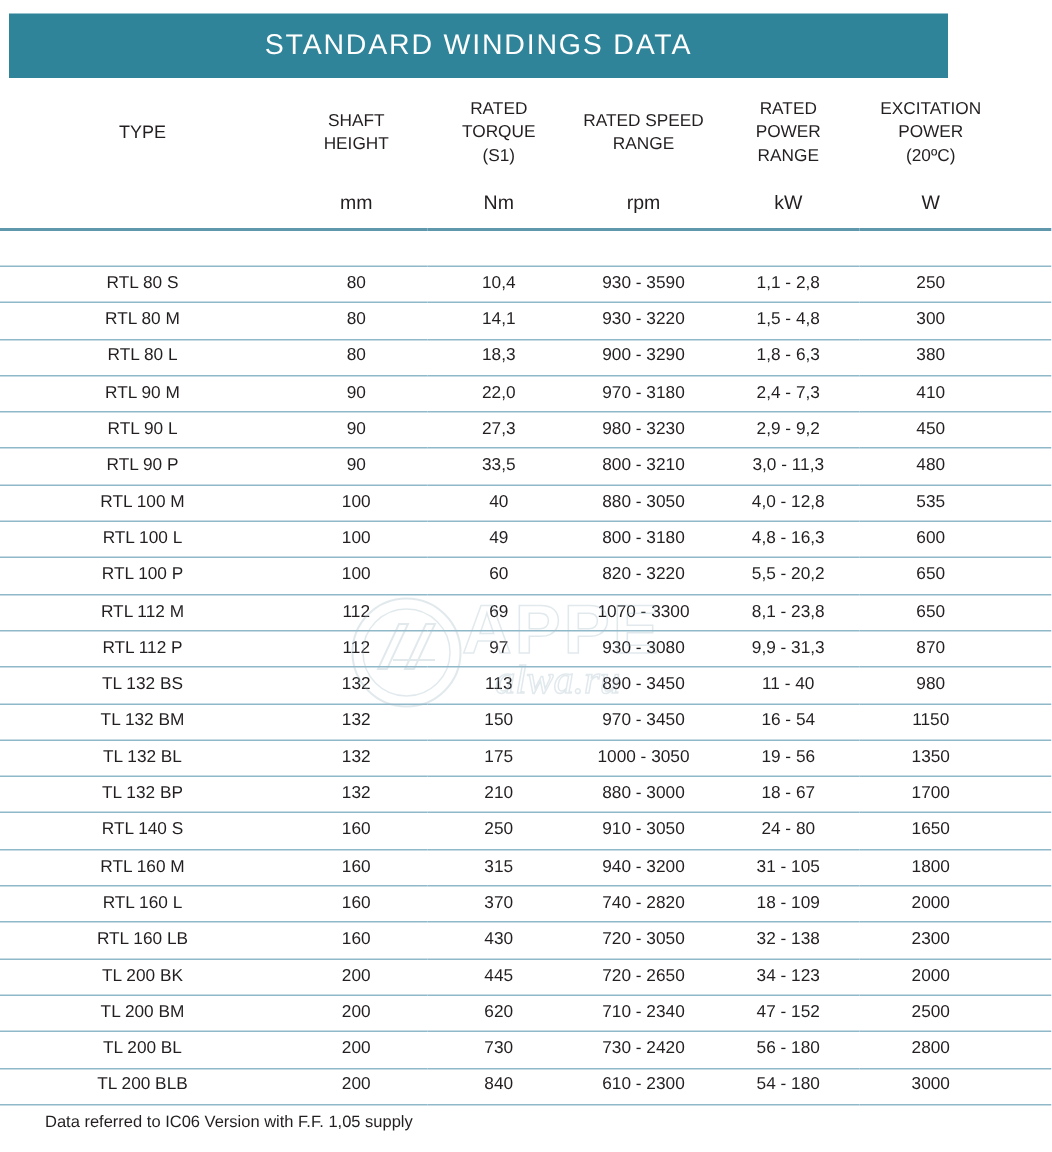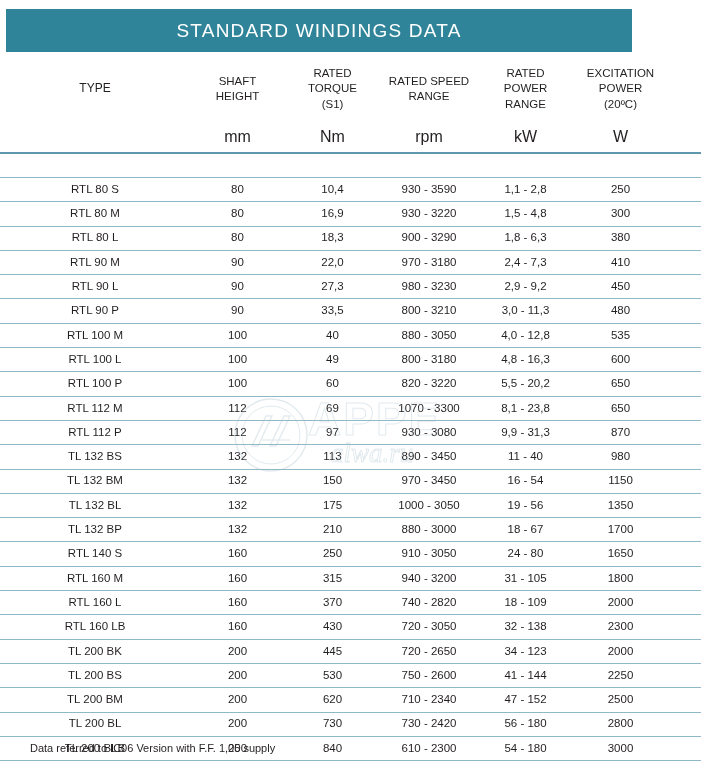--- a/index.html
+++ b/index.html
@@ -66,21 +66,21 @@
     text-align: center;
     vertical-align: middle;
     padding: 0;
     line-height: 1.32;
   }
   .hd-main {
     height: 74px;
   }
   .hd-unit {
     height: 26px;
-    font-size: 16px;
+    font-size: 13px;
     vertical-align: top;
   }
   .hd-type {
     font-size: 12px;
     margin-left: 15px;
   }
   .head-rule td {
     padding: 0;
     height: 3px;
     border-top: 2px solid #5f97ad;
@@ -235,21 +235,21 @@
           <td>80</td>
           <td>10,4</td>
           <td>930 - 3590</td>
           <td>1,1 - 2,8</td>
           <td>250</td>
           <td class="pad"></td>
         </tr>
         <tr class="row">
           <td class="type-cell">RTL 80 M</td>
           <td>80</td>
-          <td>16,9</td>
+          <td>14,1</td>
           <td>930 - 3220</td>
           <td>1,5 - 4,8</td>
           <td>300</td>
           <td class="pad"></td>
         </tr>
         <tr class="row">
           <td class="type-cell">RTL 80 L</td>
           <td>80</td>
           <td>18,3</td>
           <td>900 - 3290</td>
@@ -401,29 +401,20 @@
           <td>2300</td>
           <td class="pad"></td>
         </tr>
         <tr class="row">
           <td class="type-cell">TL 200 BK</td>
           <td>200</td>
           <td>445</td>
           <td>720 - 2650</td>
           <td>34 - 123</td>
           <td>2000</td>
-          <td class="pad"></td>
-        </tr>
-        <tr class="row">
-          <td class="type-cell">TL 200 BS</td>
-          <td>200</td>
-          <td>530</td>
-          <td>750 - 2600</td>
-          <td>41 - 144</td>
-          <td>2250</td>
           <td class="pad"></td>
         </tr>
         <tr class="row">
           <td class="type-cell">TL 200 BM</td>
           <td>200</td>
           <td>620</td>
           <td>710 - 2340</td>
           <td>47 - 152</td>
           <td>2500</td>
           <td class="pad"></td>

